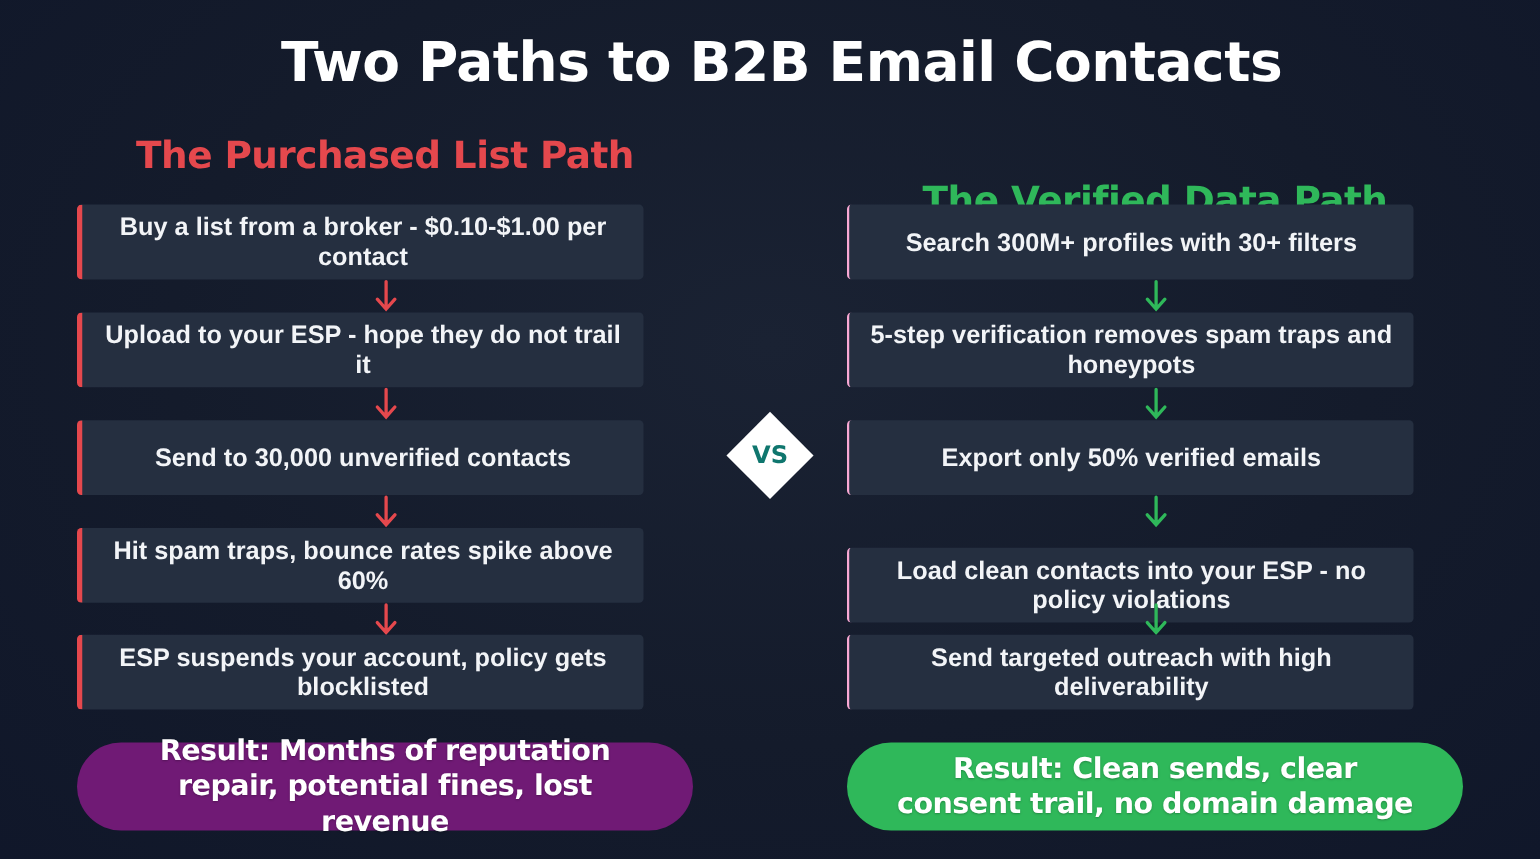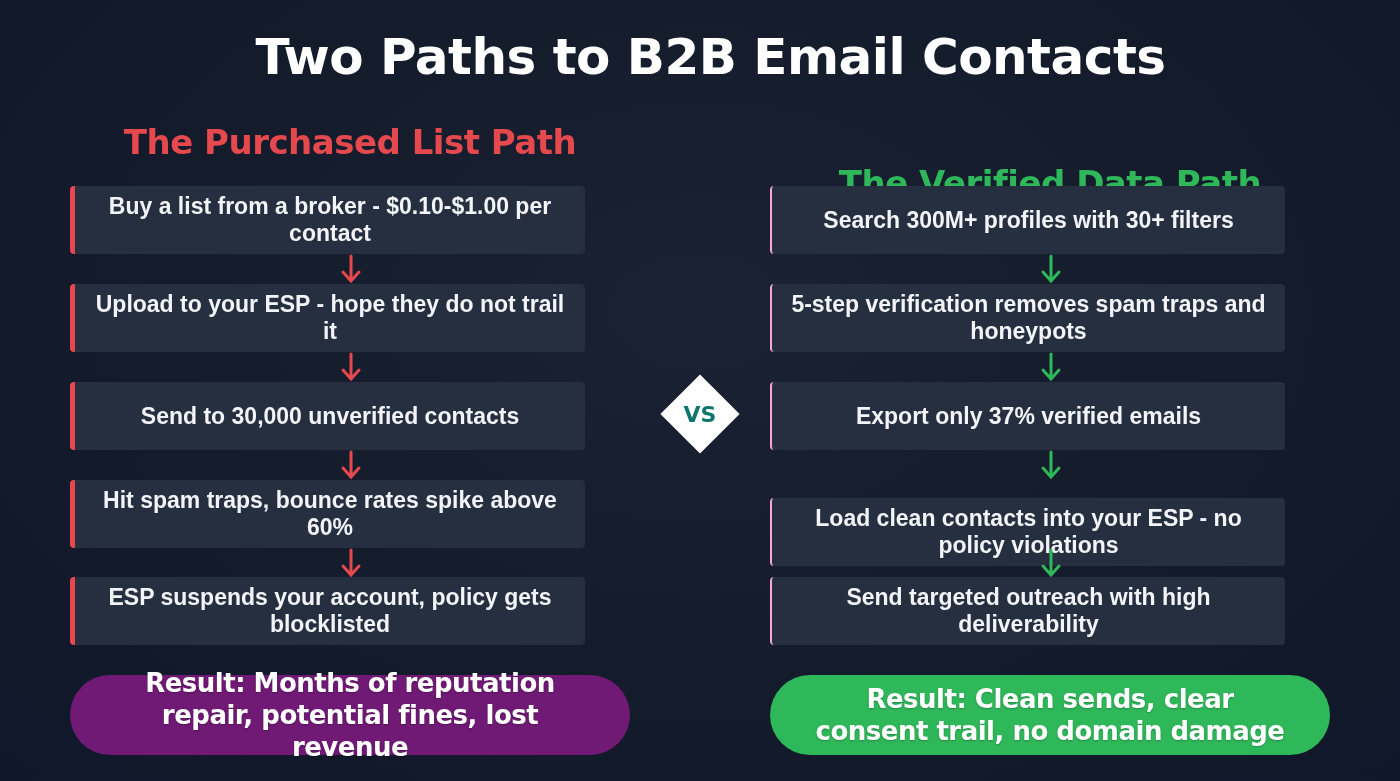--- a/index.html
+++ b/index.html
@@ -96,21 +96,21 @@
   <div class="col-head">The Verified Data Path</div>
 
   <div class="step" style="top:186px">Search 300M+ profiles with 30+ filters</div>
   <svg class="arrow" style="top:254px" viewBox="0 0 22 30">
       <path d="M11 2 V26 M3 18 L11 27 L19 18" stroke="#2fb85a" stroke-width="3" fill="none" stroke-linecap="round"></path>
     </svg>
   <div class="step" style="top:284px">5-step verification removes spam traps and honeypots</div>
   <svg class="arrow" style="top:352px" viewBox="0 0 22 30">
       <path d="M11 2 V26 M3 18 L11 27 L19 18" stroke="#2fb85a" stroke-width="3" fill="none" stroke-linecap="round"></path>
     </svg>
-  <div class="step" style="top:382px">Export only 37% verified emails</div>
+  <div class="step" style="top:382px">Export only 50% verified emails</div>
   <svg class="arrow" style="top:450px" viewBox="0 0 22 30">
       <path d="M11 2 V26 M3 18 L11 27 L19 18" stroke="#2fb85a" stroke-width="3" fill="none" stroke-linecap="round"></path>
     </svg>
   <div class="step" style="top:498px">Load clean contacts into your ESP - no policy violations</div>
   <svg class="arrow" style="top:548px" viewBox="0 0 22 30">
       <path d="M11 2 V26 M3 18 L11 27 L19 18" stroke="#2fb85a" stroke-width="3" fill="none" stroke-linecap="round"></path>
     </svg>
   <div class="step" style="top:577px">Send targeted outreach with high deliverability</div>
 
   <div class="result">Result: Clean sends, clear consent trail, no domain damage</div>

